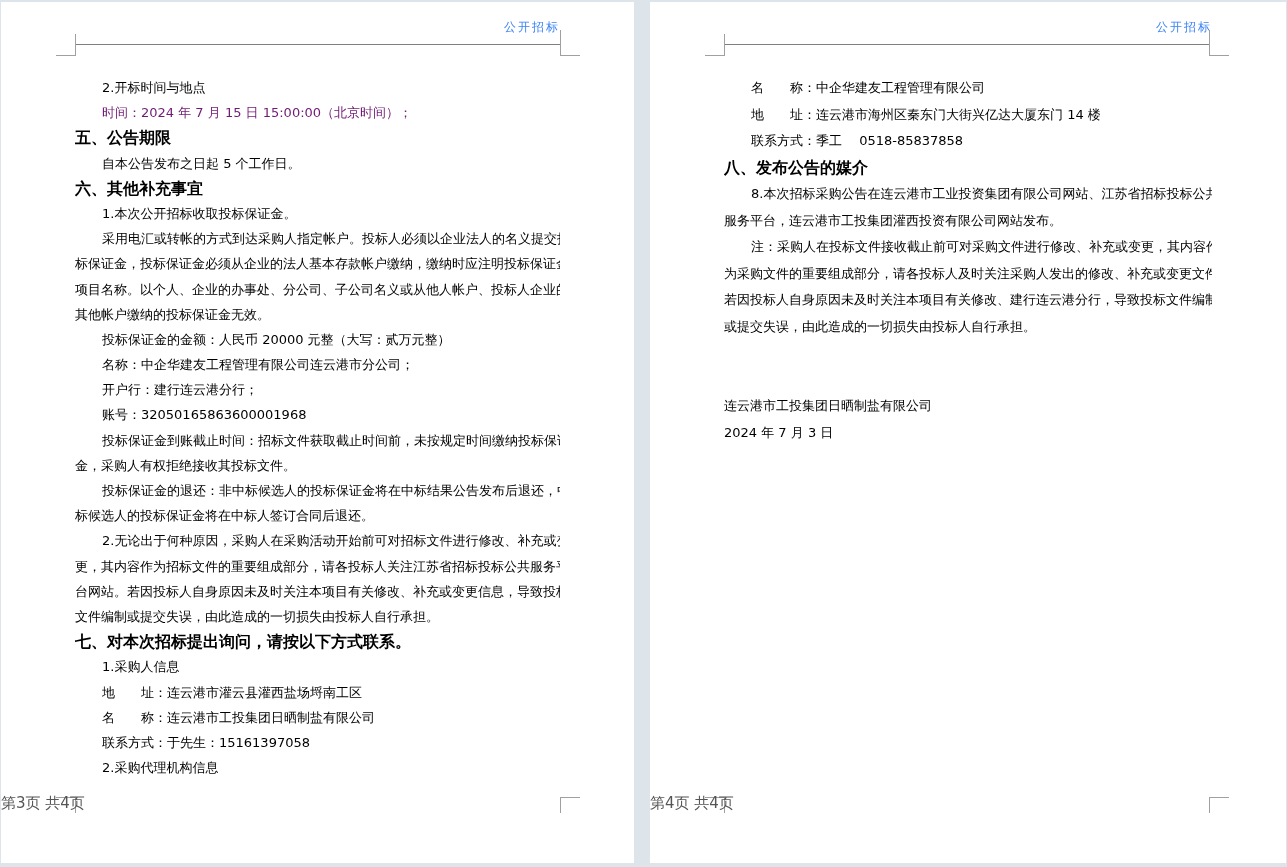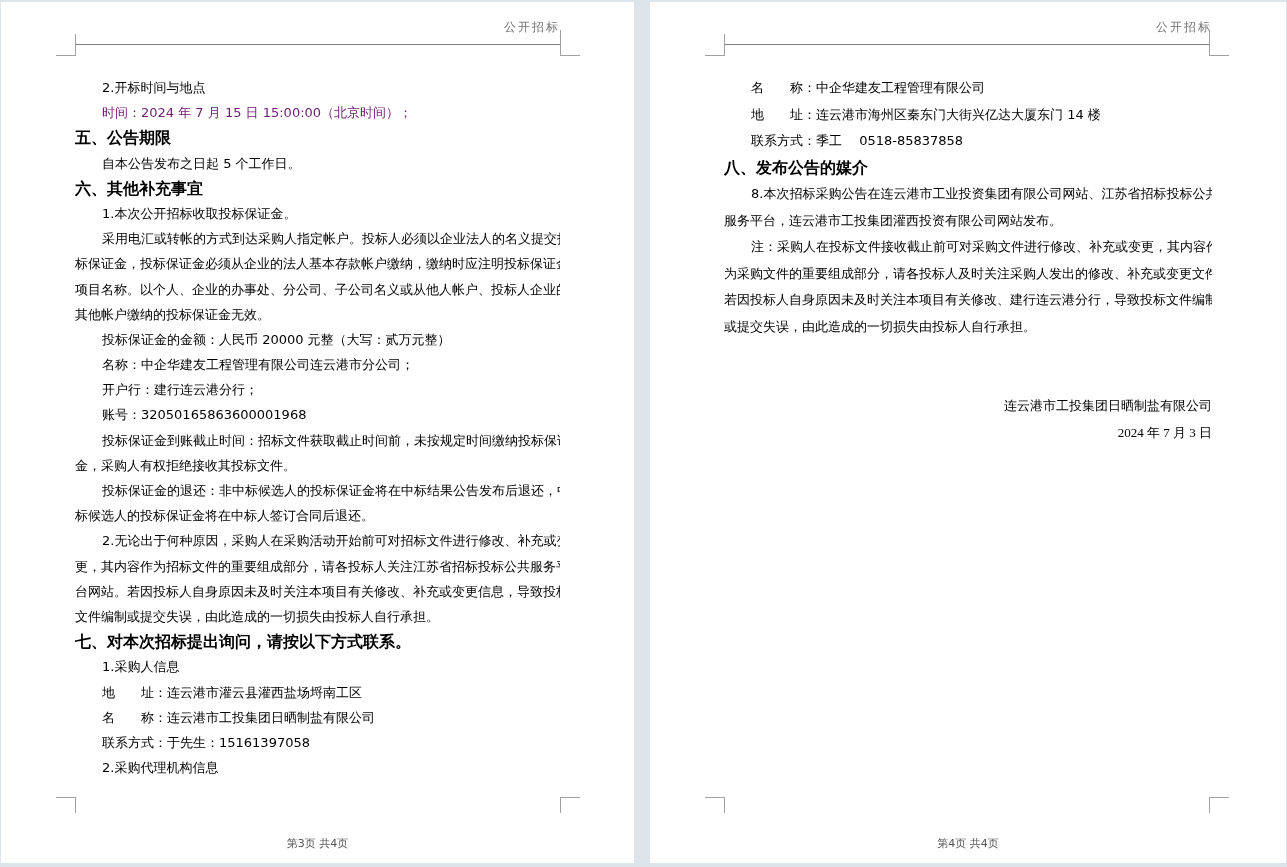--- a/index.html
+++ b/index.html
@@ -12,21 +12,21 @@
     overflow:hidden;
   }
   .canvas{position:absolute;inset:0;}
   .page{
     position:absolute;top:2px;height:861px;background:#ffffff;
   }
   .page-3{left:1px;width:633px;}
   .page-4{left:650px;width:636px;}
   .page-header-label{
     position:absolute;top:17px;right:74px;
-    font-size:12px;color:#737373;letter-spacing:2px;
+    font-size:12px;color:#3b82f6;letter-spacing:2px;
     white-space:pre;
   }
   .header-rule{
     position:absolute;top:42px;left:74px;width:485px;height:0;
     border-top:1px solid #808080;
   }
   
   .mark{position:absolute;}
   .mark.tl{left:55px;top:32px;width:19px;height:21px;border-right:1px solid #a0a0a0;border-bottom:1px solid #a0a0a0;}
   .mark.tr{left:559px;top:28px;width:19px;height:25px;border-left:1px solid #a0a0a0;border-bottom:1px solid #a0a0a0;}
@@ -40,25 +40,25 @@
     height:25.2px;line-height:25.2px;
     font-size:13px;
     white-space:pre;
     overflow:hidden;
   }
   .page-4 .ln{height:26.5px;line-height:26.5px;}
   .ln.item{text-indent:27px;}
   .ln.red-item{text-indent:27px;color:#701a75;}
   .ln.heading{font-weight:bold;font-size:16px;}
   .ln.wrap{}
-  .ln.center{text-align:right;font-family:Liberation Serif, serif;}
+  .ln.center{text-align:left;}
   .ln.blank{}
   .page-footer{
-    position:absolute;top:834px;left:0;width:100%;
-    text-align:center;font-size:11px;color:#555;
+    position:absolute;top:792px;left:0;width:100%;
+    text-align:left;font-size:15px;color:#555;
     white-space:pre;
   }
 </style>
 </head>
 <body>
 
 <div class="canvas">
 
   <section class="page page-3">
     <span class="page-header-label">公开招标</span>

